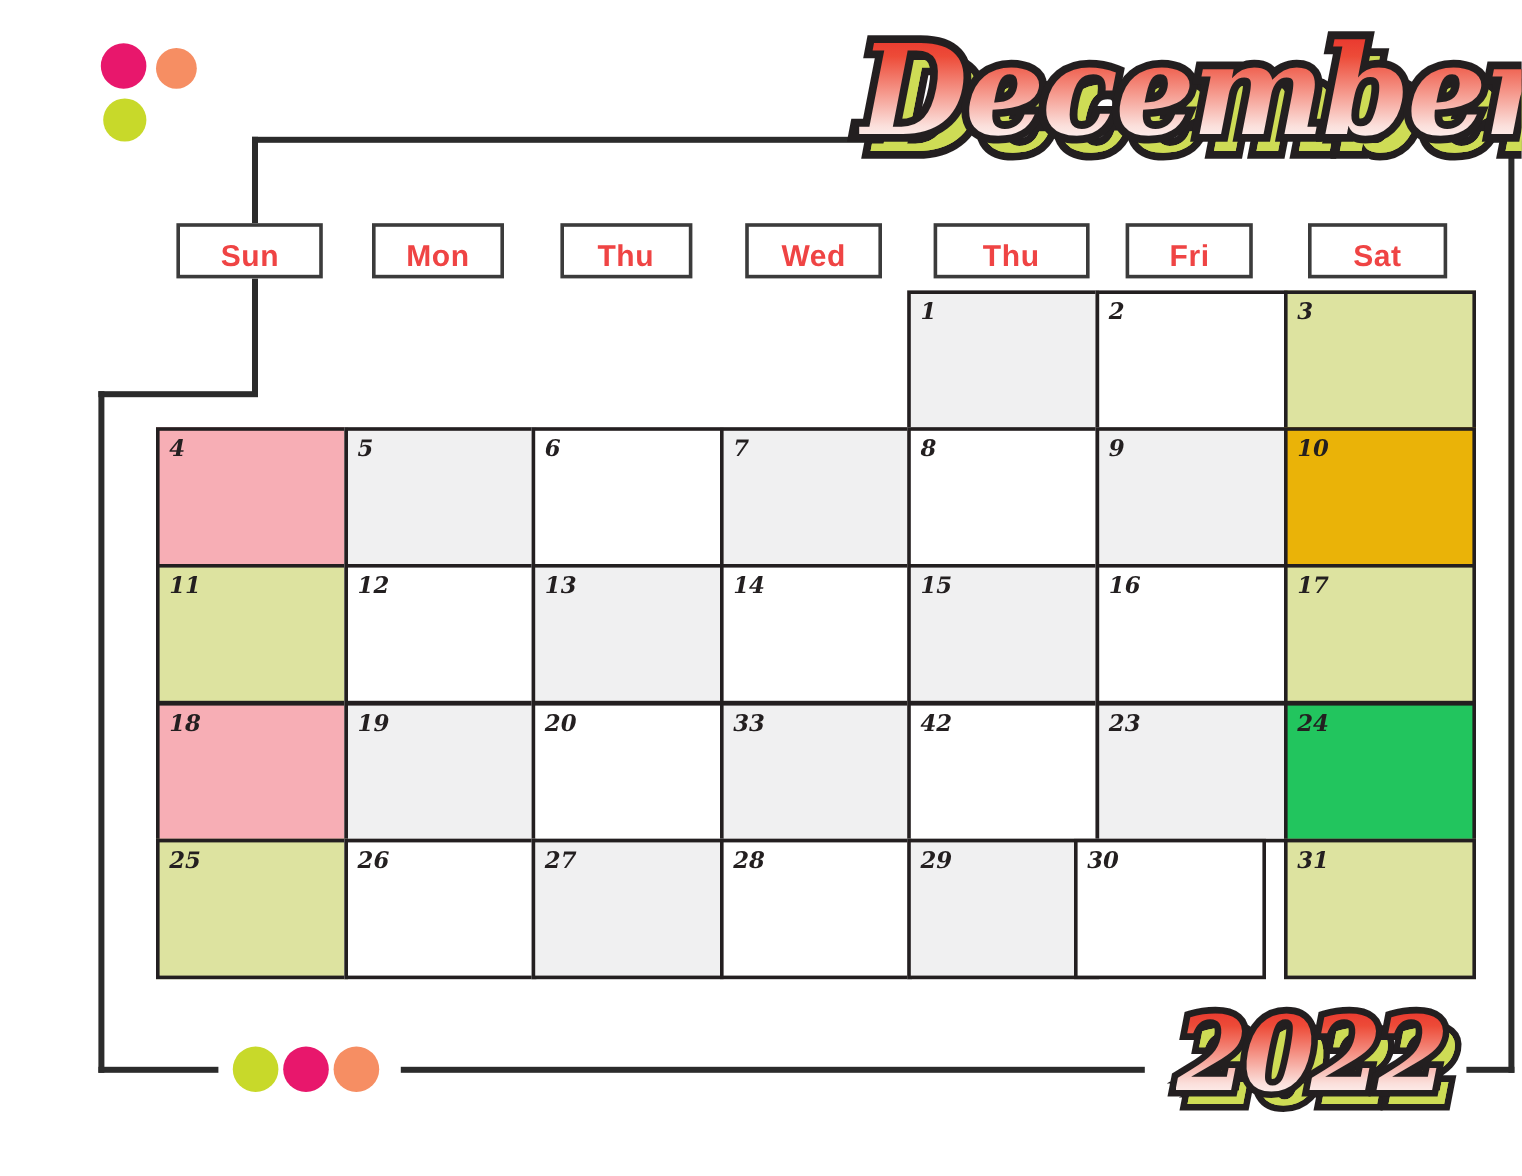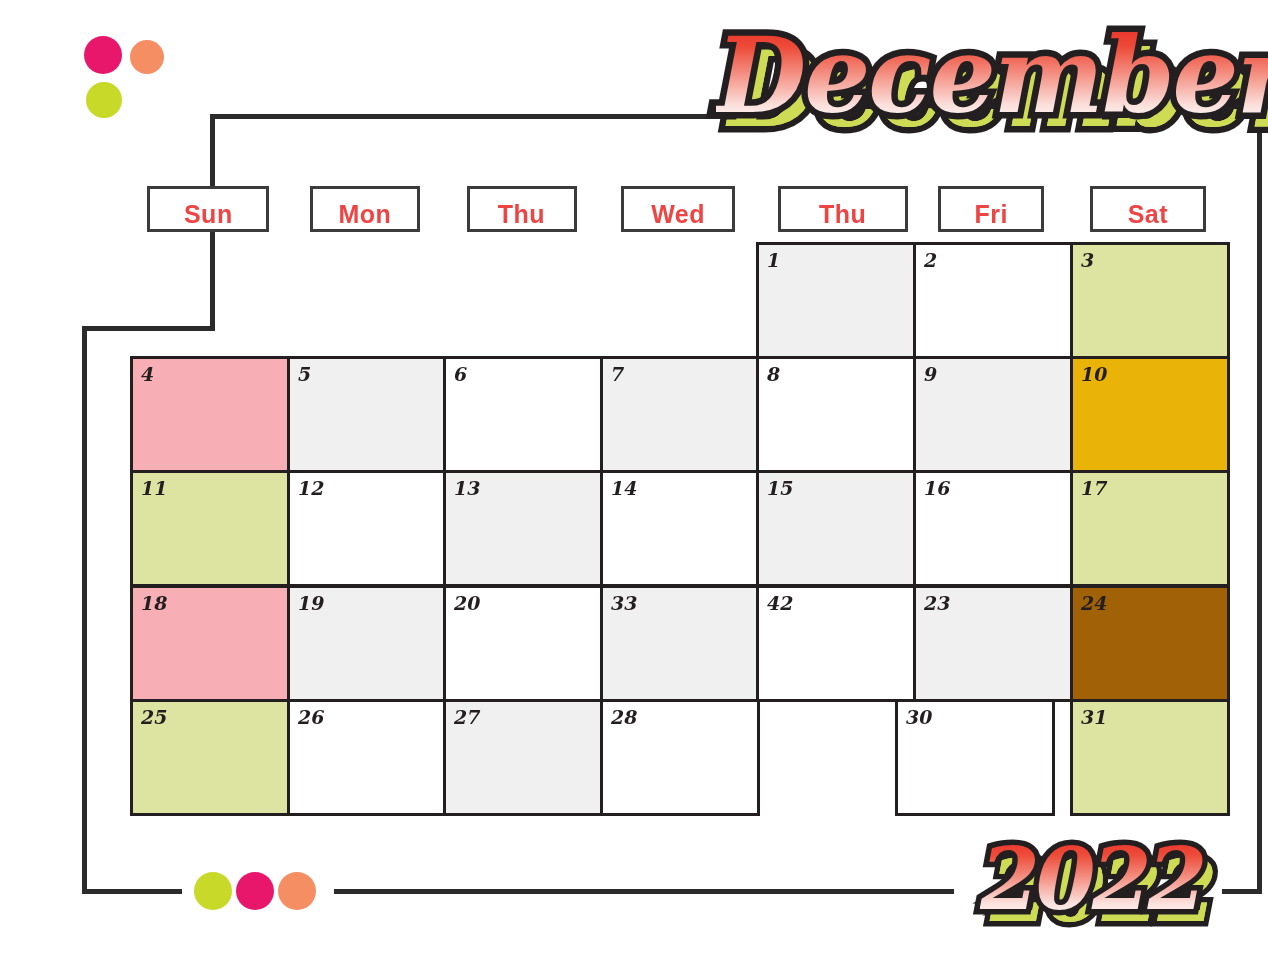--- a/index.html
+++ b/index.html
@@ -261,34 +261,37 @@
       </div>
       <div class="cell" style="left: 470px; top: 343px; width: 160px; height: 117px; background: rgb(240, 240, 241);">
         <span class="daynum">33</span>
       </div>
       <div class="cell" style="left: 626px; top: 343px; width: 160px; height: 117px; background: rgb(255, 255, 255);">
         <span class="daynum">42</span>
       </div>
       <div class="cell" style="left: 783px; top: 343px; width: 160px; height: 117px; background: rgb(240, 240, 241);">
         <span class="daynum">23</span>
       </div>
-      <div class="cell" style="left: 940px; top: 343px; width: 160px; height: 117px; background: #a16207; text-align: right;">
+      <div class="cell" style="left: 940px; top: 343px; width: 160px; height: 117px; background: #22c55e; text-align: right;">
         <span class="daynum">24</span>
       </div>
       <div class="cell" style="left: 0px; top: 457px; width: 160px; height: 117px; background: rgb(221, 227, 160);">
         <span class="daynum">25</span>
       </div>
       <div class="cell" style="left: 157px; top: 457px; width: 160px; height: 117px; background: rgb(255, 255, 255);">
         <span class="daynum">26</span>
       </div>
       <div class="cell" style="left: 313px; top: 457px; width: 160px; height: 117px; background: rgb(240, 240, 241);">
         <span class="daynum">27</span>
       </div>
       <div class="cell" style="left: 470px; top: 457px; width: 160px; height: 117px; background: rgb(255, 255, 255);">
         <span class="daynum">28</span>
+      </div>
+      <div class="cell" style="left: 626px; top: 457px; width: 160px; height: 117px; background: rgb(240, 240, 241);">
+        <span class="daynum">29</span>
       </div>
       <div class="cell" style="left: 765px; top: 457px; width: 160px; height: 117px; background: rgb(255, 255, 255);">
         <span class="daynum">30</span>
       </div>
       <div class="cell" style="left: 940px; top: 457px; width: 160px; height: 117px; background: rgb(221, 227, 160);">
         <span class="daynum">31</span>
       </div>
     </div>
 
   <div class="year-wrap">

